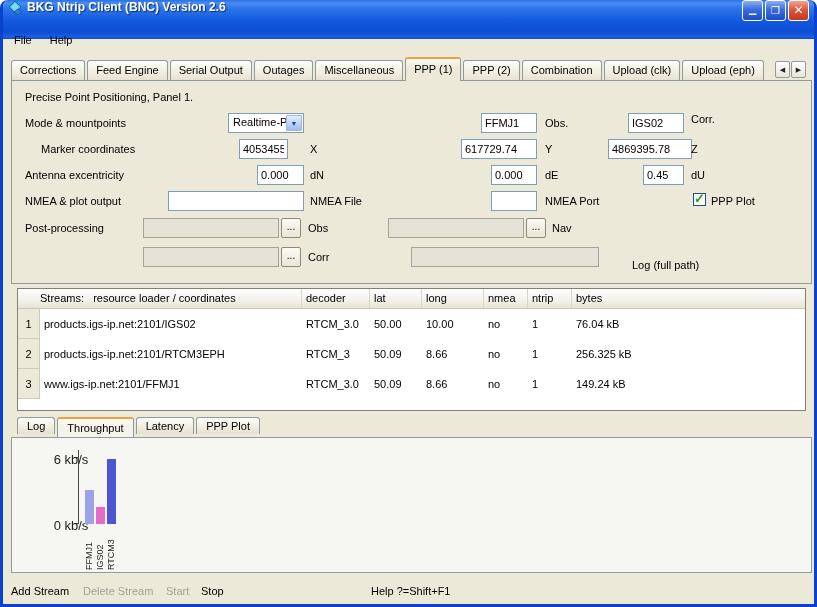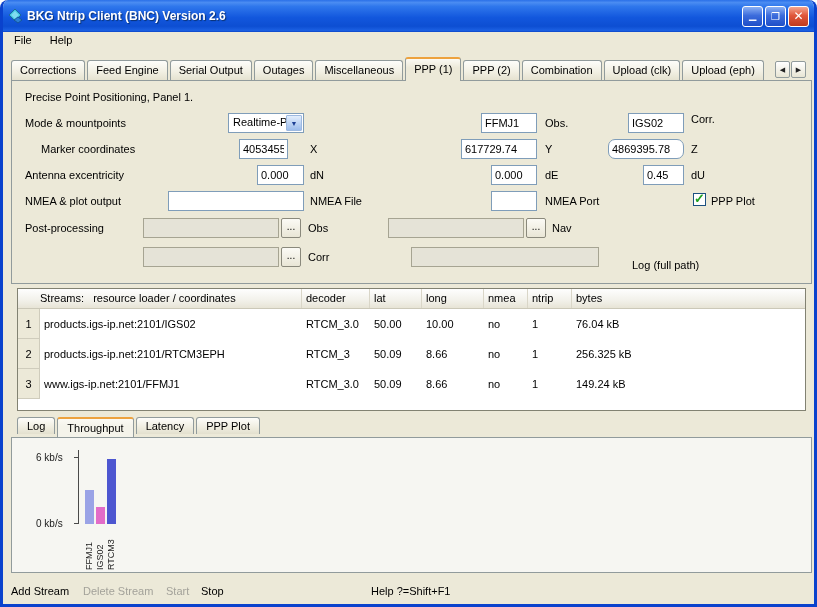--- a/index.html
+++ b/index.html
@@ -14,24 +14,24 @@
     width: 817px; height: 607px;
     background: #ece9d8;
     border-left: 3px solid #0a42cd;
     border-right: 3px solid #0a42cd;
     border-bottom: 3px solid #0a42cd;
     border-radius: 8px 8px 0 0;
     overflow: hidden;
   }
   
   .titlebar {
-    position: absolute; top:0; left:-3px; right:-3px; height:32px;
+    position: absolute; top:0; left:-3px; right:-3px; height:39px;
     background: linear-gradient(180deg,#2a70e8 0%, #4a8cf2 8%, #2f77ec 20%, #1257dd 55%, #0d4ed2 82%, #1b60e2 95%, #0c46c8 100%);
     border-radius: 7px 7px 0 0;
-    display:flex; align-items:center;
+    display:flex; align-items:flex-start;
   }
   .title-icon { width:16px; height:16px; margin:0 4px 0 7px; flex:0 0 auto; }
   .title-text {
     color:#fff; font-weight:bold; font-size:12px;
     text-shadow: 1px 1px 1px #0a3170; white-space:nowrap;
   }
   .win-buttons { margin-left:auto; display:flex; gap:2px; padding-right:8px; }
   .win-btn {
     width:21px; height:21px; border:1px solid #ffffff; border-radius:3px;
     color:#fff; text-align:center; line-height:19px; font-size:12px; cursor:default;
@@ -129,21 +129,21 @@
     border-top:2px solid #eda23e;
     background: linear-gradient(180deg,#fbfaf4 0%, #f4f3ea 40%);
   }
   
   .chart-panel {
     position:absolute; top:437px; left:8px; width:801px; height:136px;
     border:1px solid #919b9c; background:#f6f6f2;
   }
   .y-axis { position:absolute; left:66px; top:12px; width:1px; height:74px; background:#4a4a4a; }
   .ytick-mark { position:absolute; left:62px; width:4px; height:1px; background:#4a4a4a; }
-  .ytick-label { position:absolute; left:24px; width:38px; text-align:left; font-size:10px; color:#222; }
+  .ytick-label { position:absolute; left:40px; width:38px; text-align:center; font-size:13px; color:#222; }
   .bars { position:absolute; left:73px; top:13px; height:73px; display:flex; align-items:flex-end; gap:2px; }
   .bar { width:9px; }
   .cats { position:absolute; left:73px; top:90px; display:flex; gap:2px; }
   .cat-label {
     width:9px; height:42px; font-size:9px; color:#222;
     writing-mode: vertical-rl; transform: rotate(180deg); line-height:9px;
   }
   
   .status-item { position:absolute; top:585px; white-space:nowrap; }
   .status-item.disabled { color:#a3a29a; }
@@ -202,21 +202,21 @@
     <input class="field" style="left: 469px; top: 32px; width: 56px;" value="FFMJ1">
     <span class="lbl" style="left:533px;top:36px;">Obs.</span>
     <input class="field" style="left: 616px; top: 32px; width: 56px;" value="IGS02">
     <span class="lbl" style="left:679px;top:32px;">Corr.</span>
 
     <span class="lbl" style="left:29px;top:62px;">Marker coordinates</span>
     <input class="field" style="left: 227px; top: 58px; width: 49px;" value="4053455.82">
     <span class="lbl" style="left:298px;top:62px;">X</span>
     <input class="field" style="left: 449px; top: 58px; width: 76px;" value="617729.74">
     <span class="lbl" style="left:533px;top:62px;">Y</span>
-    <input class="field" style="left: 596px; top: 58px; width: 76px; border-radius: 7px;" value="4869395.78">
+    <input class="field" style="left: 596px; top: 58px; width: 84px;" value="4869395.78">
     <span class="lbl" style="left:679px;top:62px;">Z</span>
 
     <span class="lbl" style="left:13px;top:88px;">Antenna excentricity</span>
     <input class="field" style="left: 245px; top: 84px; width: 47px;" value="0.000">
     <span class="lbl" style="left:298px;top:88px;">dN</span>
     <input class="field" style="left: 479px; top: 84px; width: 46px;" value="0.000">
     <span class="lbl" style="left:533px;top:88px;">dE</span>
     <input class="field" style="left: 631px; top: 84px; width: 41px;" value="0.45">
     <span class="lbl" style="left:679px;top:88px;">dU</span>
 

